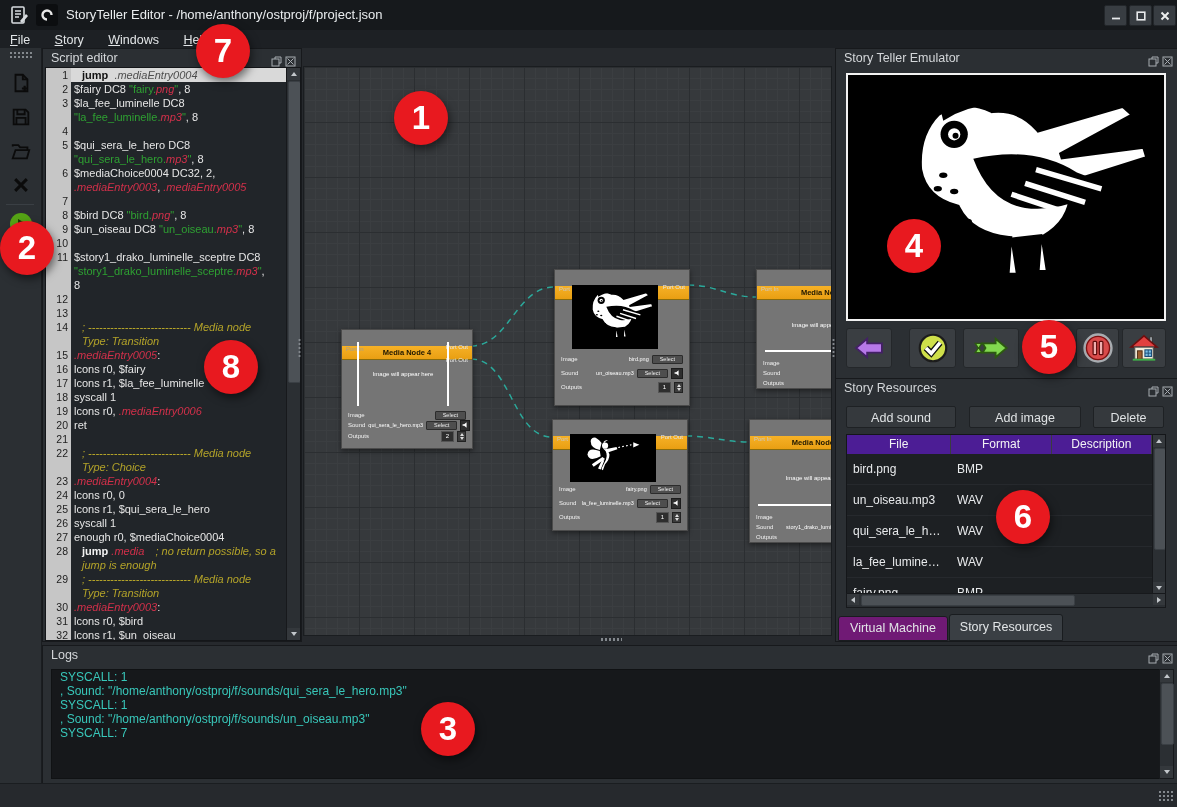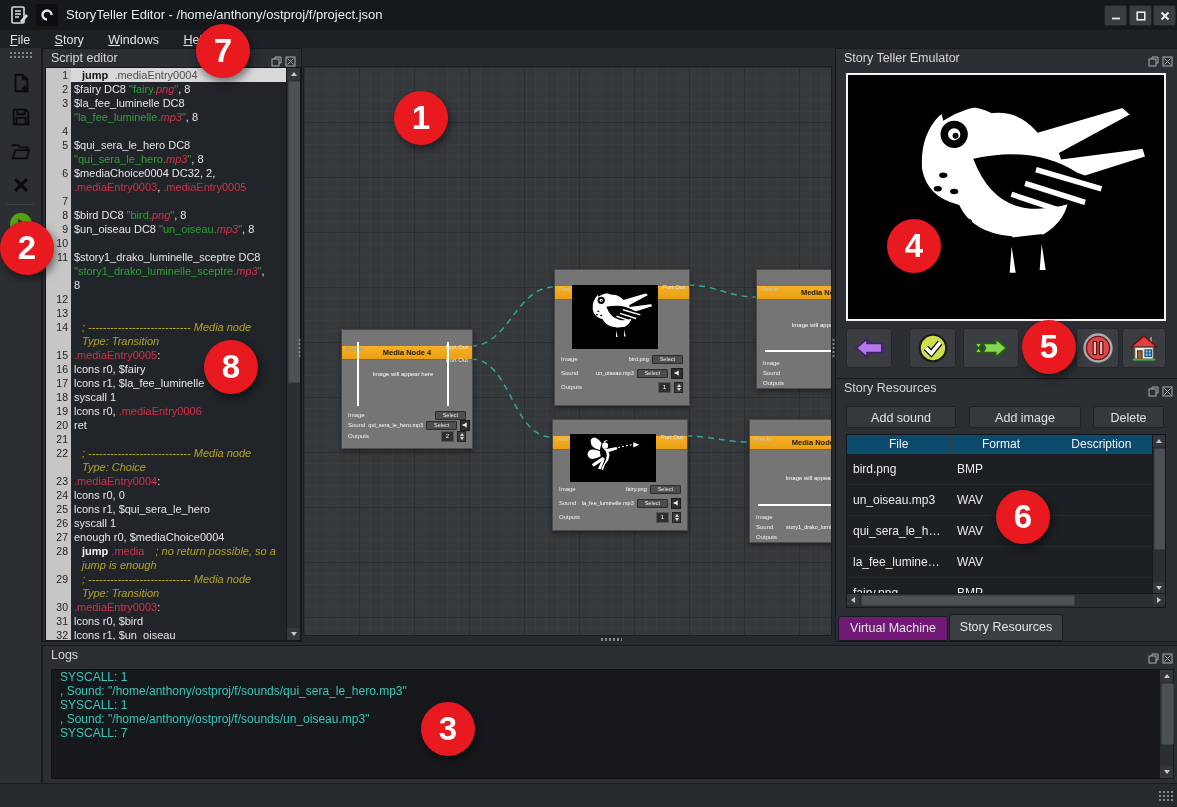--- a/index.html
+++ b/index.html
@@ -30,21 +30,21 @@
   
   .editor{left:2px;top:18px;width:254px;height:572px;background:#212529;border:1px solid #141619;overflow:hidden;}
   .crow{display:flex;height:14px;line-height:14px;font-size:11px;white-space:pre;}
   .gut{flex:0 0 22px;background:#c6c6c6;color:#1d1d1d;text-align:right;padding-right:3px;font-size:10.5px;}
   .ctext{flex:1;padding-left:3px;overflow:hidden;color:#e6e6e6;}
   .crow.cur .ctext{background:#d9d9d9;color:#111;}
   .crow.cur .tk-k{color:#111;}
   .crow.cur .tk-l{color:#4e4e4e;}
   .tk-p{color:#e6e6e6;}
   .tk-k{font-weight:bold;color:#f2f2f2;padding-left:8px;}
-  .tk-l{color:#d2304a;}
+  .tk-l{color:#d2304a;font-style:italic;}
   .tk-s{color:#2ea032;}
   .tk-e{color:#d2304a;font-style:italic;}
   .tk-c{color:#b3a329;font-style:italic;margin-left:8px;}
   .vscroll{position:absolute;right:0;top:0;width:13px;height:100%;background:#2b2f33;border-left:1px solid #17191c;}
   .sarrow{position:absolute;left:0;width:13px;height:12px;background:#34383c;display:flex;align-items:center;justify-content:center;}
   .sthumb{position:absolute;left:1px;width:11px;background:#4c5156;border:1px solid #3a3f44;border-radius:2px;}
   
   .canvas{left:303px;top:66px;width:527px;height:568px;overflow:hidden;
     background-color:#36393c;
     background-image:
@@ -72,21 +72,21 @@
   .nspin-ar{width:7px;height:9px;background:#3c3c3c;border:1px solid #222;display:flex;flex-direction:column;align-items:center;justify-content:center;gap:1px;}
   .nspin-ar i{display:block;width:0;height:0;border-left:2px solid transparent;border-right:2px solid transparent;}
   .upar{border-bottom:3px solid #ddd;}
   .dnar{border-top:3px solid #ddd;}
   
   .emdisplay{left:10px;top:24px;width:316px;height:244px;background:#000;border:2px solid #f2f2f2;display:flex;align-items:center;justify-content:center;}
   .embtn{position:absolute;top:279px;height:38px;background:#3a3e42;border:1px solid #24272a;border-radius:3px;display:flex;align-items:center;justify-content:center;}
   
   .rbtn{position:absolute;top:27px;height:22px;background:#35393d;border:1px solid #1e2124;border-radius:2px;color:#dfe2e4;font-size:12.5px;font-family:inherit;text-align:center;line-height:20px;}
   .rtable{position:absolute;left:10px;top:55px;width:318px;height:159px;background:#1d2023;border:1px solid #141619;overflow:hidden;}
-  .rthead{display:flex;height:19px;background:#0c4a6e;}
+  .rthead{display:flex;height:19px;background:#4c1d95;}
   .th{border-right:1px solid #3a3d40;color:#f2f3f4;font-size:12px;text-align:center;line-height:19px;overflow:hidden;}
   .rtrow{display:flex;height:30px;border-bottom:1px solid #26292d;}
   .td{color:#e8eaec;font-size:12px;line-height:30px;padding-left:6px;box-sizing:border-box;white-space:nowrap;overflow:hidden;}
   .c0{width:104px;} .c1{width:100px;} .c2{width:100px;}
   .hscroll{position:absolute;left:10px;top:214px;width:318px;height:13px;background:#2b2f33;border:1px solid #17191c;}
   .hthumb{position:absolute;top:1px;height:9px;background:#4c5156;border:1px solid #3a3f44;border-radius:2px;}
   .tab{position:absolute;background:#701a75;border:1px solid #191c1f;border-radius:3px 3px 0 0;color:#e2e5e7;font-size:12.5px;text-align:center;}
   .tab.active{background:#3a3f44;}
   
   .logbox{left:8px;top:23px;width:1121px;height:108px;background:#16181b;border:1px solid #101214;overflow:hidden;}

